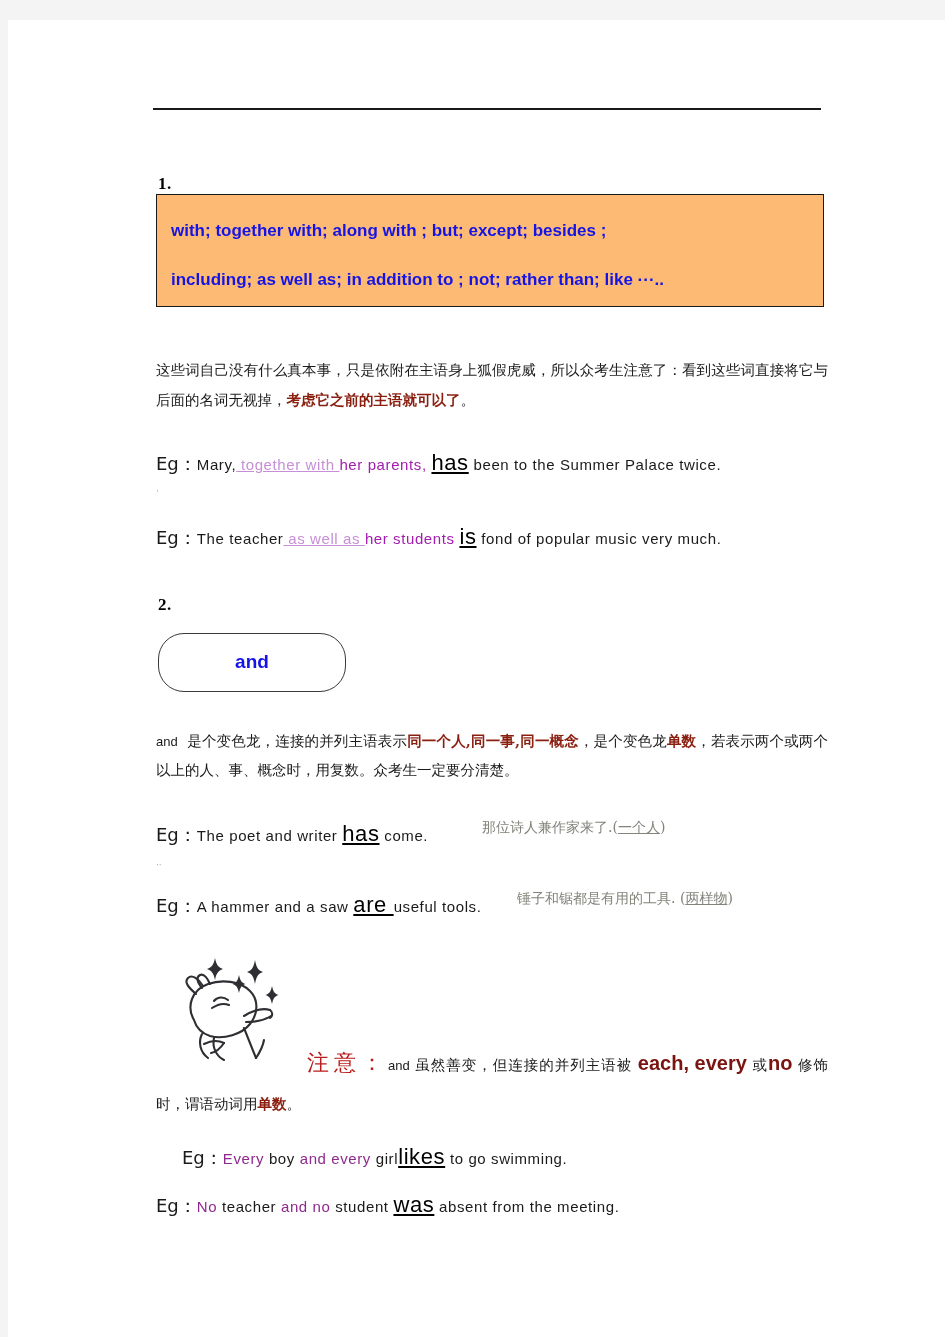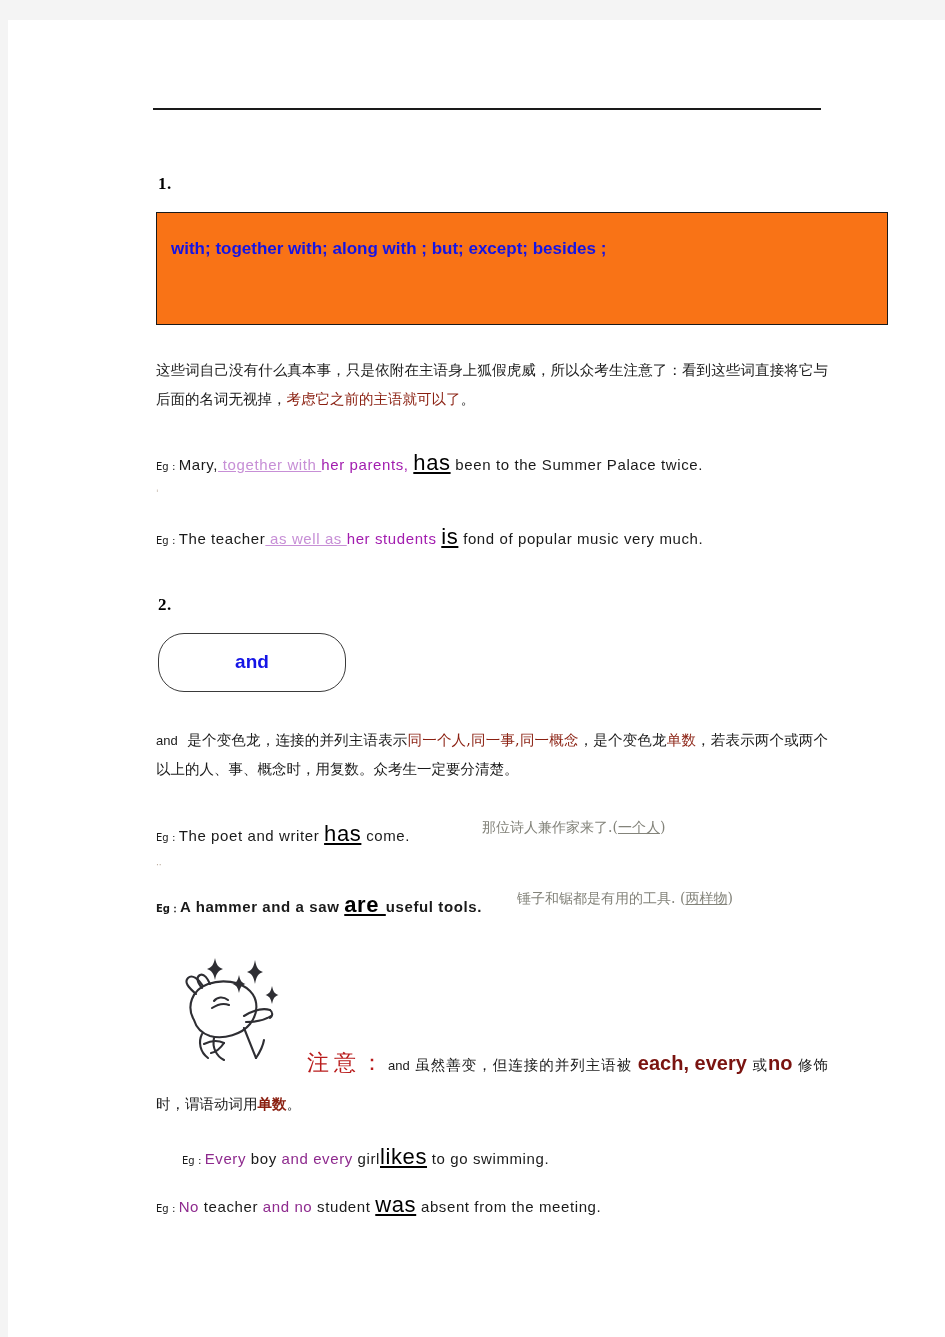--- a/index.html
+++ b/index.html
@@ -41,26 +41,26 @@
     color: #000000;
     letter-spacing: .5px;
   }
   #sec1-num { left: 150px; top: 154px; }
   #sec2-num { left: 150px; top: 575px; }
 
   
   #blue-box {
     position: absolute;
     left: 148px;
-    top: 192px;
-    width: 732px;
+    top: 174px;
+    width: 668px;
     height: 113px;
     border: 1.5px solid #1a1a1a;
     box-sizing: border-box;
-    background: #f97316;
+    background: #fdba74;
   }
   .blue-line {
     position: absolute;
     left: 14px;
     right: 8px;
     color: #1414e6;
     font-family: "Liberation Sans", sans-serif;
     font-weight: bold;
     font-size: 17px;
     white-space: nowrap;
@@ -105,21 +105,21 @@
   #cn-para-1 { top: 336px; }
   #cn-para-2 { top: 706px; }
   #cn-para-3 {
     top: 1024px;
     left: 148px;
     width: 672px;
     line-height: 38px;
   }
   .red-bold {
     color: #8a1f10;
-    font-weight: normal;
+    font-weight: bold;
     font-family: "DejaVu Serif", serif;
     margin-top: 26px;
   }
   .red-plain {
     color: #8a1f10;
     font-family: "DejaVu Serif", serif;
     font-weight: bold;
   }
   .zhuyi {
     font-family: Liberation Sans, sans-serif;
@@ -145,21 +145,21 @@
     left: 148px;
     width: 700px;
     font-family: "Liberation Sans", sans-serif;
     font-size: 15px;
     color: #1a1a1a;
     white-space: nowrap;
     letter-spacing: .6px;
   }
   .eg-label {
     font-family: "DejaVu Sans", sans-serif;
-    font-size: 10px;
+    font-size: 18px;
     color: #1a1a1a;
     letter-spacing: 0;
   }
   .violet {
     color: #a21caf;
     text-align: right;
   }
   .violet-u {
     color: #c78fd6;
     text-decoration: underline;
@@ -168,21 +168,21 @@
     color: #8e2a8e;
   }
   .verb-u {
     color: #000000;
     text-decoration: underline;
     font-size: 22px;
   }
   #eg-1 { top: 430px; }
   #eg-2 { top: 504px; }
   #eg-3 { top: 801px; }
-  #eg-4 { top: 872px; font-weight: bold; }
+  #eg-4 { top: 872px; }
   #eg-5 { top: 1124px; margin-left: 26px; }
   #eg-6 { top: 1172px; }
 
   
   .cn-gloss {
     position: absolute;
     font-family: "DejaVu Serif", serif;
     font-size: 14px;
     color: #83837a;
     white-space: nowrap;
@@ -214,20 +214,21 @@
 <body>
 
 <div id="page">
 
   <div id="top-rule"></div>
 
   <div class="sec-num" id="sec1-num">1.</div>
 
   <div id="blue-box">
     <div class="blue-line" id="blue-line-1">with;     together  with;     along  with ;     but;  except;     besides ;</div>
+    <div class="blue-line" id="blue-line-2">including;     as well as;    in addition to ; not;    rather than;    like ···..</div>
   </div>
 
   <div class="cn-para" id="cn-para-1">
     <span>这些词自己没有什么真本事，只是依附在主语身上狐假虎威，所以众考生注意了：看到这些词直接将它与后面的名词无视掉，</span><span class="red-bold">考虑它之前的主语就可以了</span><span>。</span>
   </div>
 
   <div class="eg" id="eg-1">
     <span class="eg-label">Eg：</span><span>Mary,</span><span class="violet-u"> together with </span><span class="violet">her parents,</span>
     <span class="verb-u">has</span><span> been to the Summer Palace twice.</span>
   </div>

